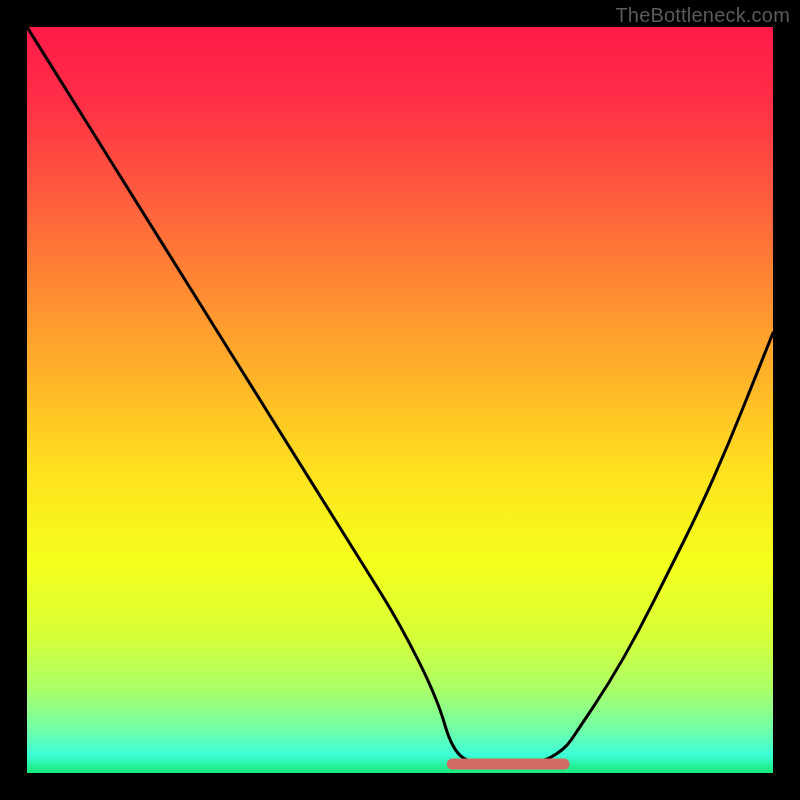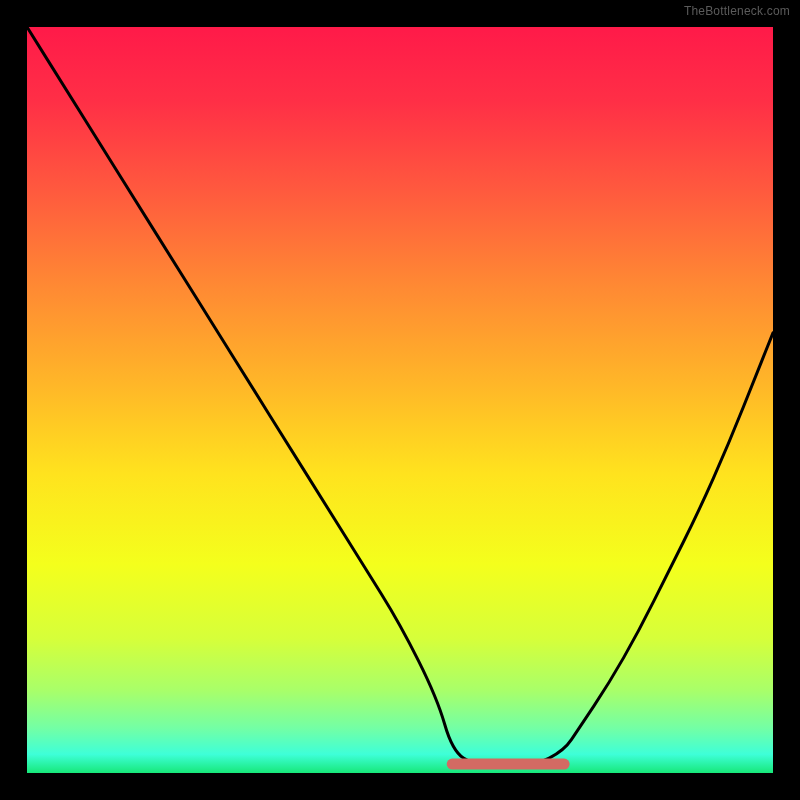--- a/index.html
+++ b/index.html
@@ -33,21 +33,21 @@
   }
   .curve-svg {
     position: absolute;
     inset: 0;
   }
   .watermark {
     position: absolute;
     top: 4px;
     right: 10px;
     color: #5b5b5b;
-    font-size: 12px;
+    font-size: 20px;
     font-weight: 500;
     letter-spacing: 0.2px;
   }
 </style>
 </head>
 <body>
 
 <div class="frame">
 
   <div class="watermark">TheBottleneck.com</div>

